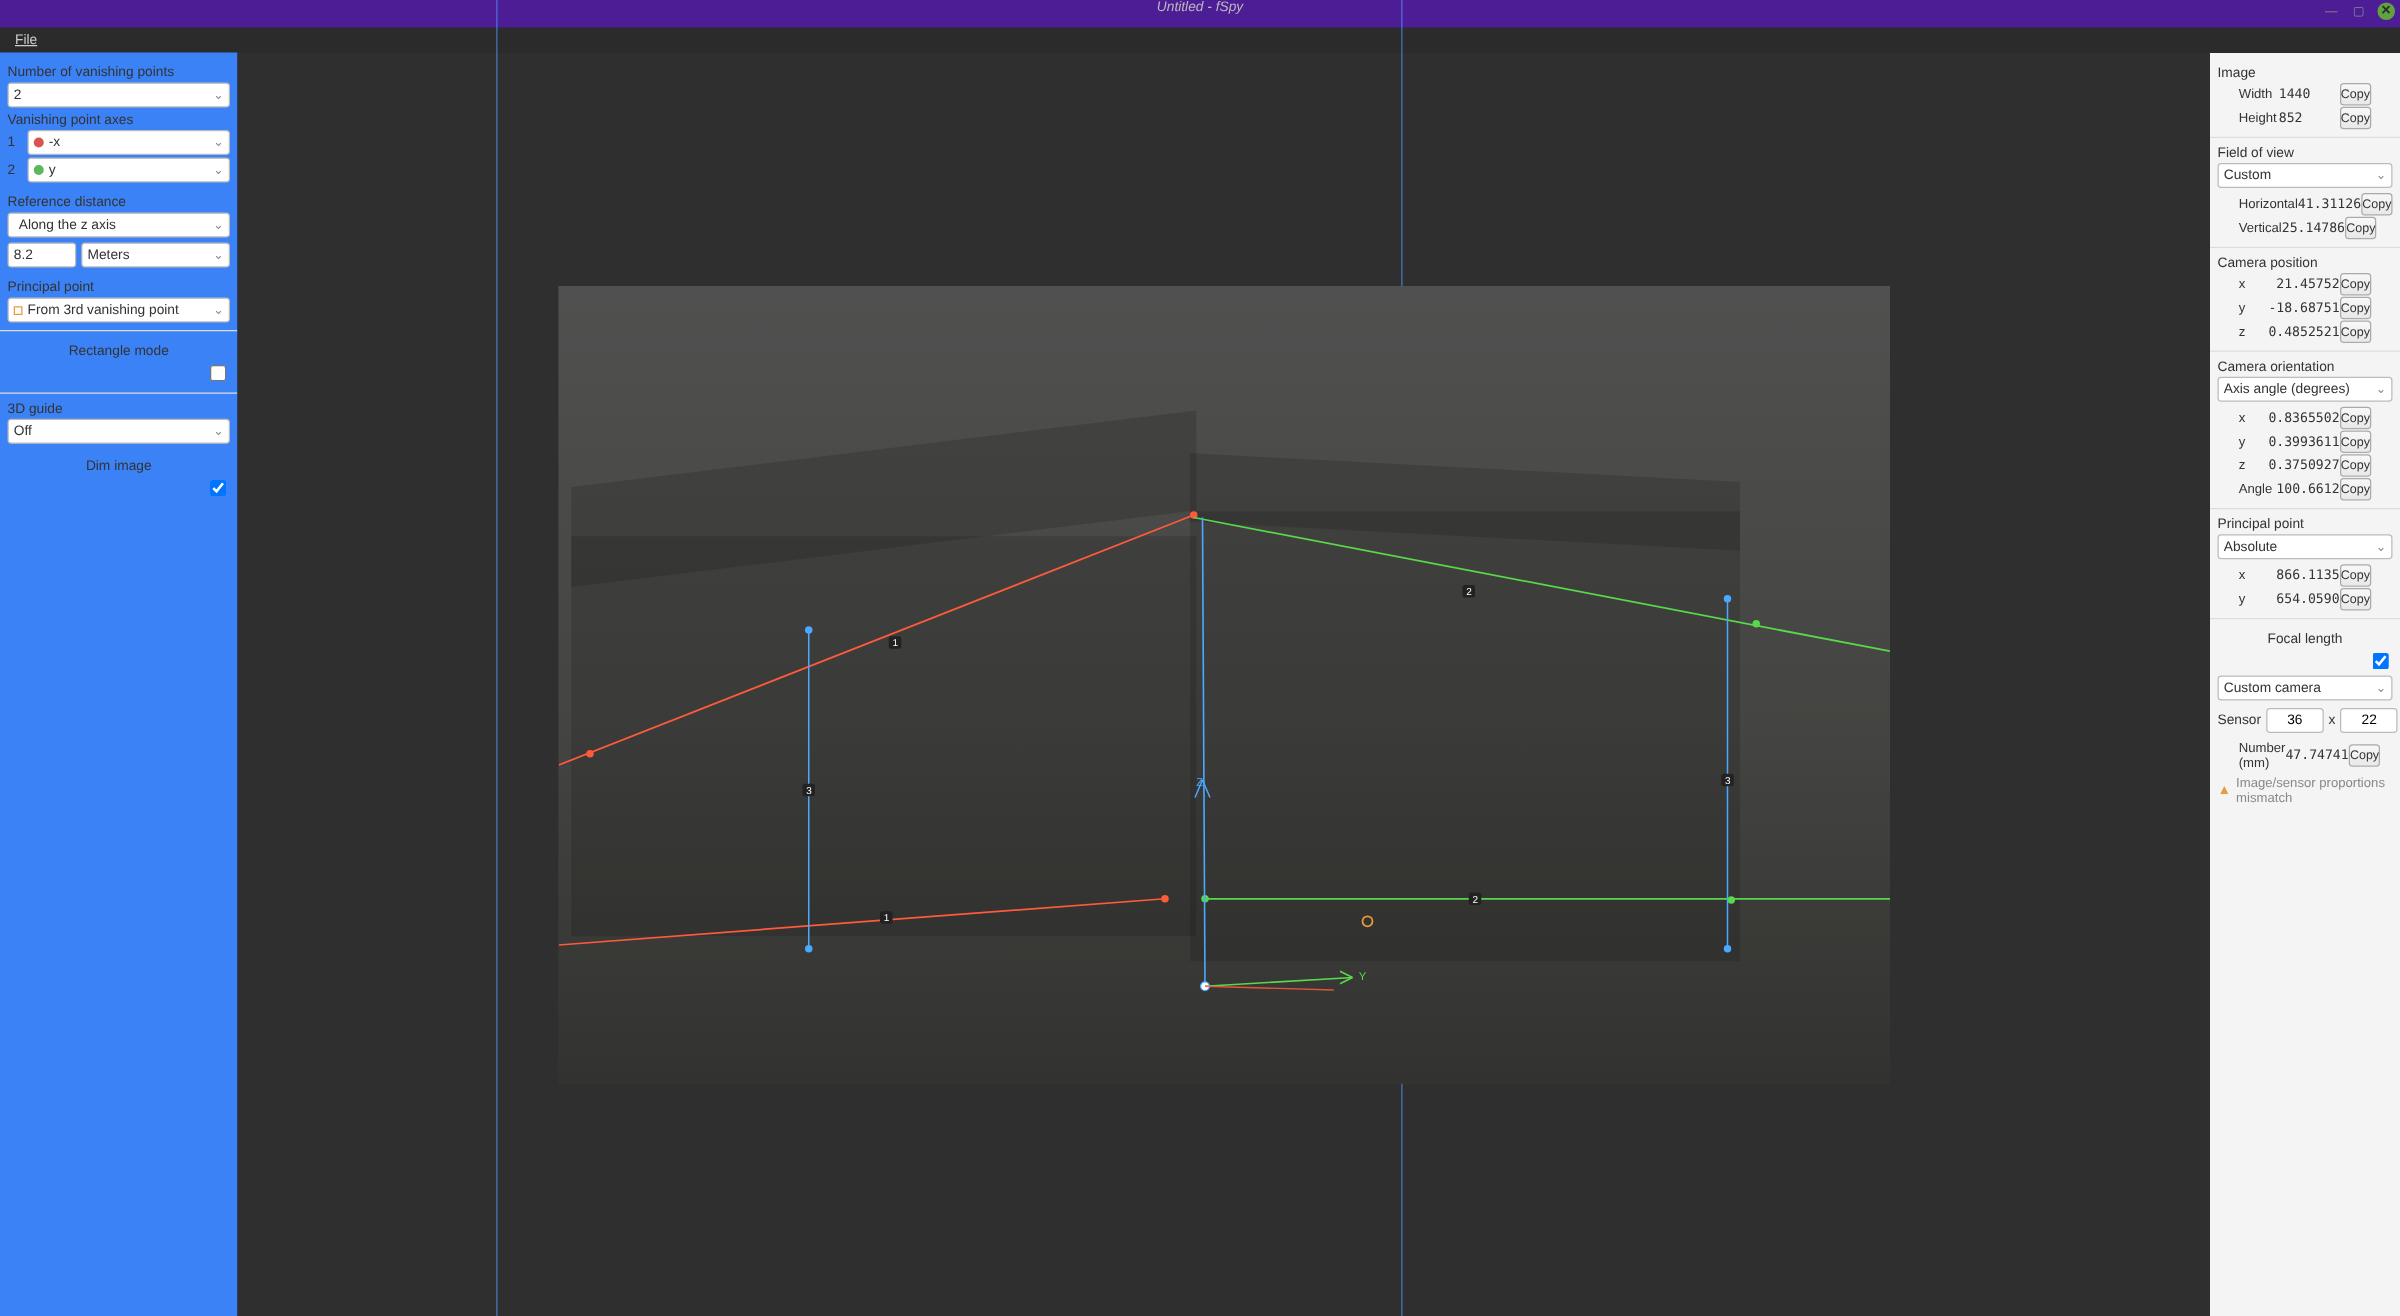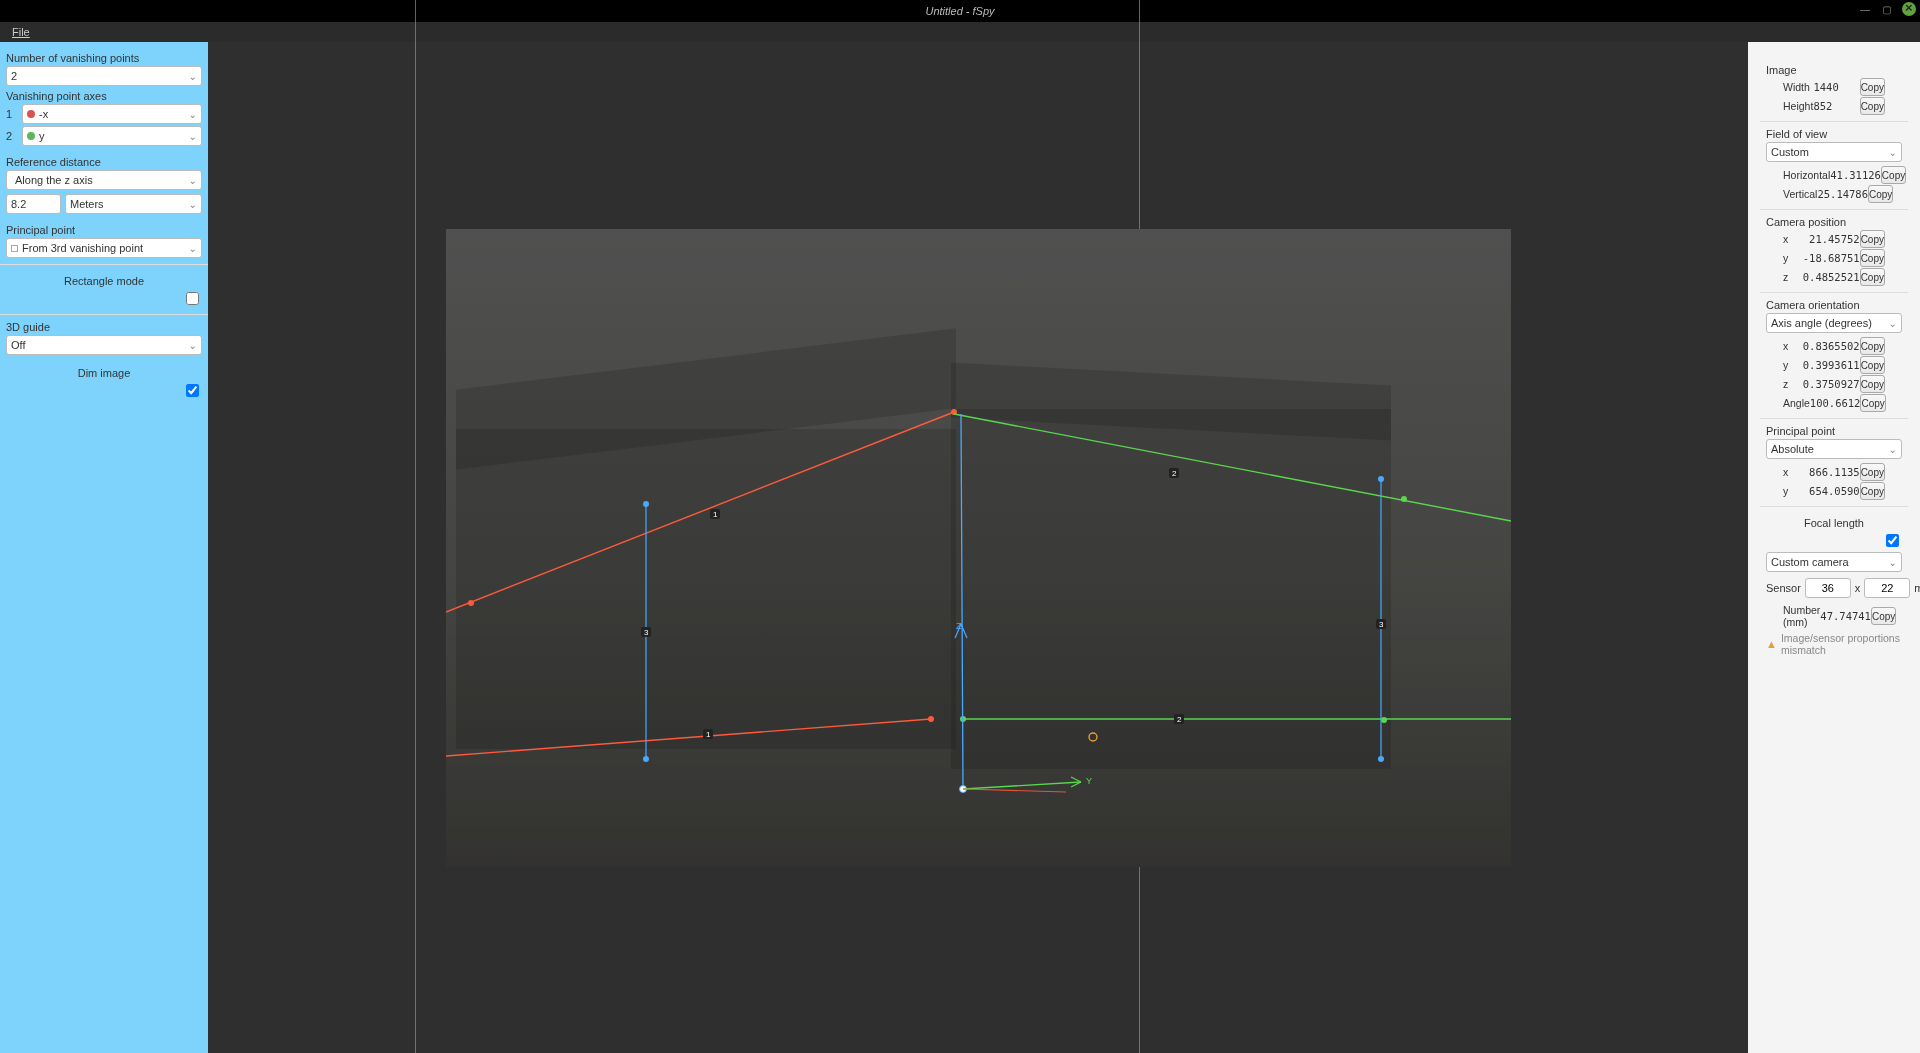--- a/index.html
+++ b/index.html
@@ -1,27 +1,27 @@
 <!DOCTYPE html>
 <html><head>
 <meta charset="utf-8">
 <style>
 * { box-sizing: border-box; font-family: -apple-system, BlinkMacSystemFont, "Segoe UI", sans-serif; }
 body { margin: 0; background: #2b2b2b; color: #ccc; font-size: 11px; overflow: hidden; }
-.titlebar { height: 22px; background: #000000; display: flex; align-items: center; justify-content: center; position: relative; }
+.titlebar { height: 22px; background: #4c1d95; display: flex; align-items: flex-start; justify-content: center; position: relative; }
 .titlebar .title { color: #bbb; font-style: italic; font-size: 11px; }
 .window-controls { position: absolute; right: 4px; top: 2px; display: flex; gap: 8px; align-items: center; }
 .win-btn { width: 14px; height: 14px; display: inline-flex; align-items: center; justify-content: center; color: #888; cursor: pointer; font-size: 10px; }
 .win-close { background: #5fa33f; border-radius: 50%; width: 14px; height: 14px; position: relative; }
 .win-close::before { content: "×"; color: #2b2b2b; position: absolute; left: 3px; top: -2px; font-size: 13px; font-weight: bold; }
 .menubar { height: 20px; background: #2b2b2b; padding: 0 6px; color: #ccc; font-size: 11px; display: flex; align-items: center; }
 .menubar span { padding: 2px 6px; cursor: pointer; text-decoration: underline; }
 .app { display: flex; height: calc(100vh - 42px); }
-.sidebar-left { width: 208px; background: #7dd3fc; color: #333; padding: 6px; overflow-y: auto; font-size: 11px; }
-.sidebar-right { width: 172px; background: #f4f4f4; color: #333; padding: 18px; overflow-y: auto; font-size: 11px; }
+.sidebar-left { width: 190px; background: #3b82f6; color: #333; padding: 6px; overflow-y: auto; font-size: 11px; }
+.sidebar-right { width: 152px; background: #f4f4f4; color: #333; padding: 6px; overflow-y: auto; font-size: 11px; }
 .viewport { flex: 1; background: #2f2f2f; display: flex; align-items: center; justify-content: center; position: relative; }
 .canvas { width: 1065px; height: 638px; position: relative; background: linear-gradient(180deg,#8e908d 0%,#74756f 55%,#4d4c47 100%); }
 .dim-overlay { position:absolute; inset:0; background: rgba(30,30,30,0.55); }
 .shape { position:absolute; background: rgba(0,0,0,0.18); }
 .section-label { font-size: 11px; color: #333; margin: 4px 0 2px 0; }
 .select, .input { width: 100%; height: 20px; background: #fff; border: 1px solid #bbb; border-radius: 3px; font-size: 11px; padding: 0 4px; color: #333; }
 .select { appearance: none; background-image: none; position: relative; display:flex; align-items:center; justify-content:space-between; padding-right: 4px;}
 .select::after { content: "⌄"; color: #888; font-size: 10px; }
 .row { display: flex; align-items: center; gap: 4px; margin: 2px 0; }
 .row .num { width: 12px; font-size: 11px; }

